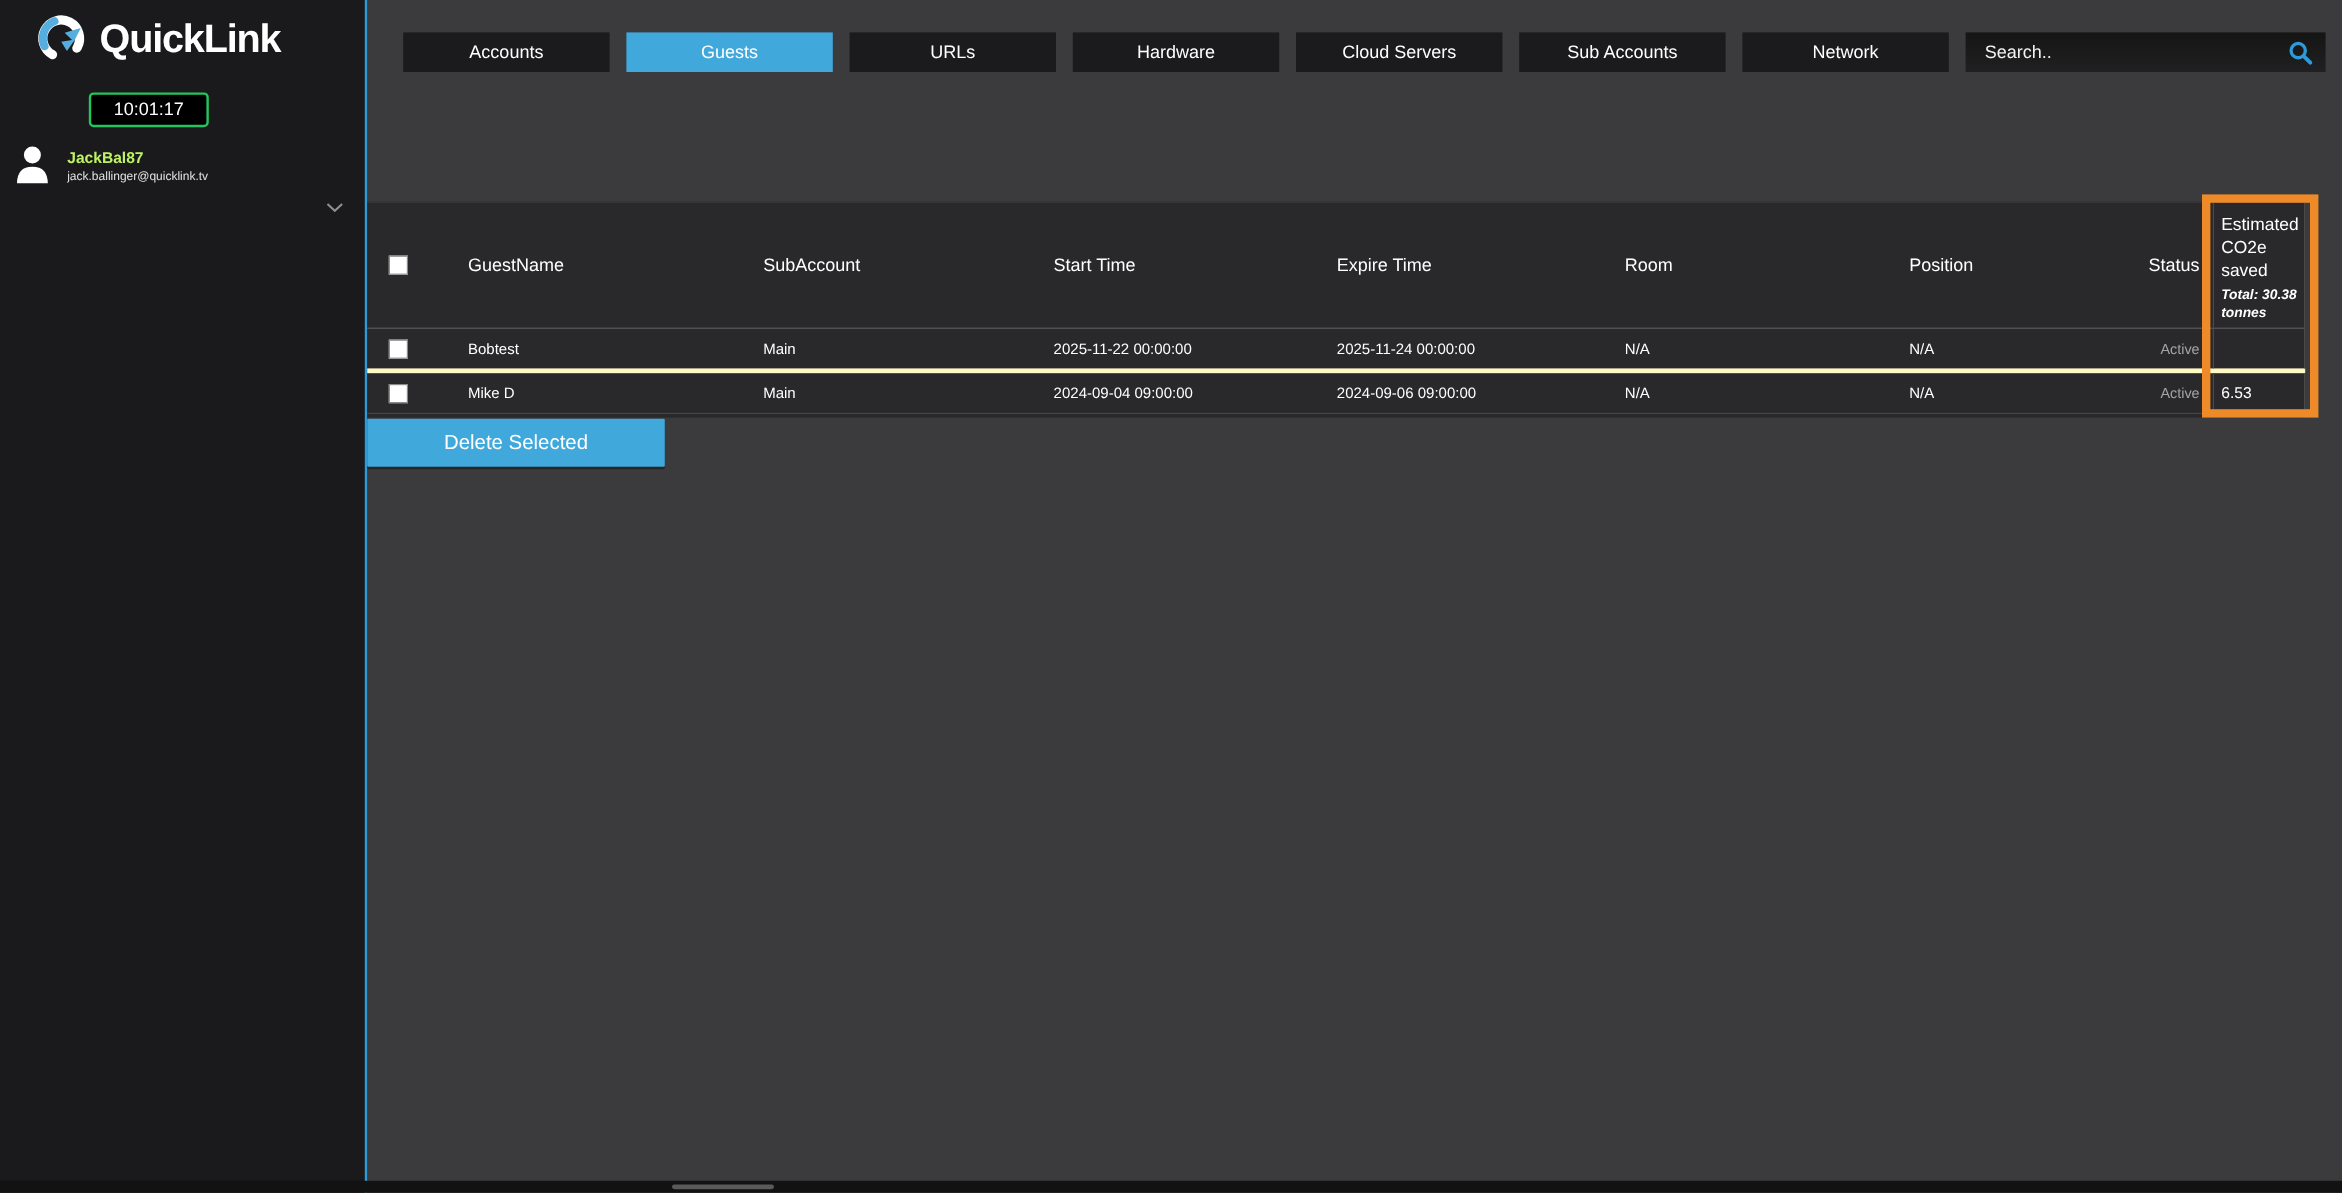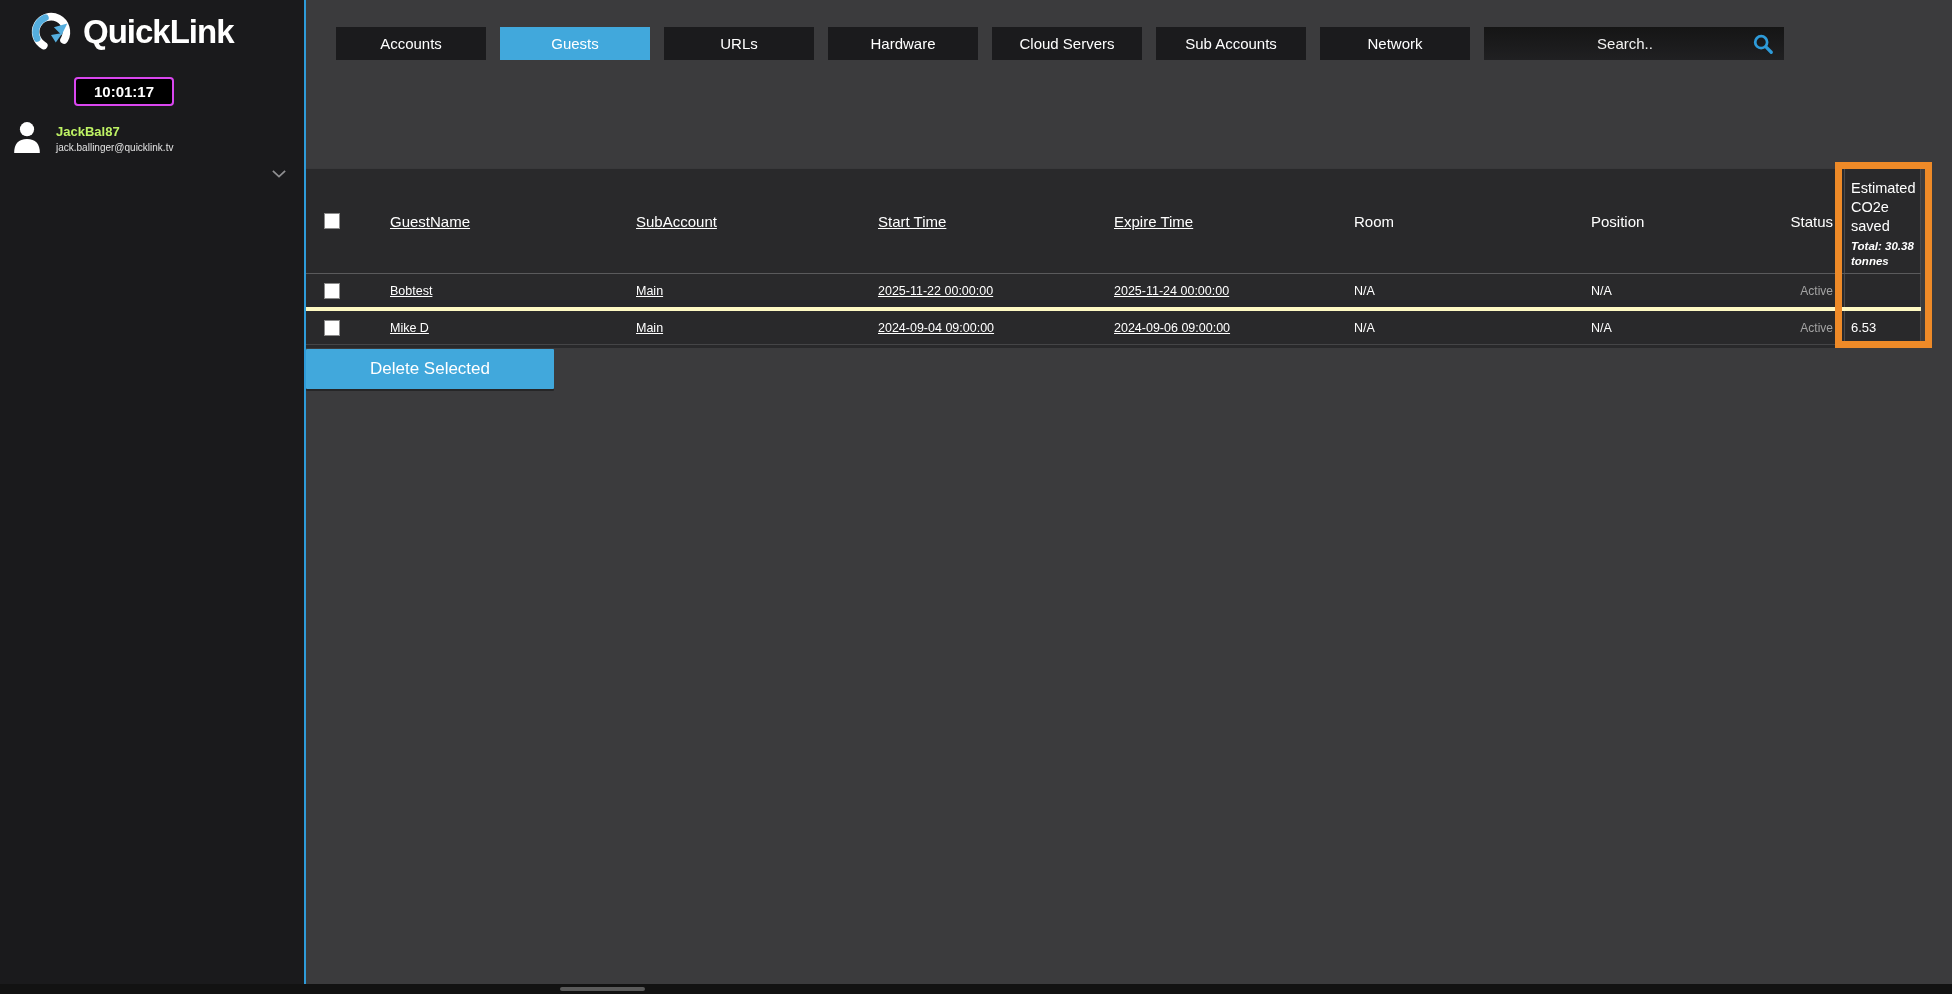--- a/index.html
+++ b/index.html
@@ -17,49 +17,49 @@
     width:304px; flex-shrink:0;
     background:#1A1A1C;
     border-right:2px solid #2E9BD9;
     position:relative;
   }
   .brand { display:flex; align-items:center; gap:7px; padding:9px 0 0 10px;margin-left:16px; }
   .brand-text { color:#FFFFFF; font-size:33px; font-weight:bold; letter-spacing:-1px; }
   .clock {
     position:absolute; top:77px; left:74px;
     width:96px; height:25px;
-    background:#000; border:2px solid #d946ef; border-radius:4px;
+    background:#000; border:2px solid #22c55e; border-radius:4px;
     color:#FFF; font-size:15px;
-    display:flex; align-items:center; justify-content:center;font-weight:bold;
+    display:flex; align-items:center; justify-content:center;
   }
   .user { position:absolute; top:120px; left:12px; display:flex; gap:14px; align-items:flex-start; }
   .user-texts { padding-top:4px; }
   .user-name { color:#bef264; font-size:13px; font-weight:bold; }
   .user-email { color:#E2E2E2; font-size:10px; margin-top:3px; }
   .user-chevron { position:absolute; top:164px; left:272px; }
 
   
   .main { position:relative; flex:1; }
 
   .nav-row { position:absolute; top:27px; left:30px; display:flex; gap:14px; }
   .tab {
-    width:150px; height:33px;
+    width:172px; height:33px;
     background:#1B1B1D; color:#FFF; font-size:15px;
     display:flex; align-items:center; justify-content:center;
     cursor:pointer;
   }
   .tab.active { background:#41A8DC; }
   .search-box {
     width:300px; height:33px; box-sizing:border-box;
     background:linear-gradient(#151515,#202022);
     display:flex; align-items:center; padding:0 10px 0 14px;
   }
   .search-box input {
     flex:1; background:transparent; border:none; outline:none;
-    color:#FFF; font-size:15px; font-family:inherit; min-width:0;text-align:center;
+    color:#FFF; font-size:15px; font-family:inherit; min-width:0;
   }
   .search-box input::placeholder { color:#F2F2F2; opacity:1; }
 
   .filter-select {
     position:absolute; top:86px; left:26px;
     width:304px; height:34px; box-sizing:border-box;
     background:#1B1B1D; color:#FFF; font-size:15px;
     display:flex; align-items:center;
     padding:0 16px 0 14px; cursor:pointer;
   }
@@ -81,21 +81,21 @@
   .tdata { height:33px; color:#FFF; font-size:12.5px; }
   .tdata.row2 { border-top:4px solid #fef9c3; }
   .tdata:last-of-type { border-bottom:1px solid #454547; }
 
   .c-check { display:flex; justify-content:center; }
   .checkbox {
     width:14px; height:14px;
     background:#FFF; border:1px solid #8A8A8A;
     cursor:pointer;
   }
-  .c-guest, .c-sub, .c-start, .c-expire { padding-left:32px;text-decoration:underline; }
+  .c-guest, .c-sub, .c-start, .c-expire { padding-left:32px; }
   .c-room { padding-left:36px; }
   .c-pos  { padding-left:33px; }
   .c-status { text-align:right; padding-right:11px; }
   .status-link { color:#a3a3a3; font-size:12px; text-decoration:none; cursor:pointer; }
 
   .c-co2e {
     align-self:stretch; box-sizing:border-box;
     border-left:1px solid #4A4A4C; border-right:1px solid #4A4A4C;
     padding:0 4px 0 6px;
     display:flex; align-items:center;

